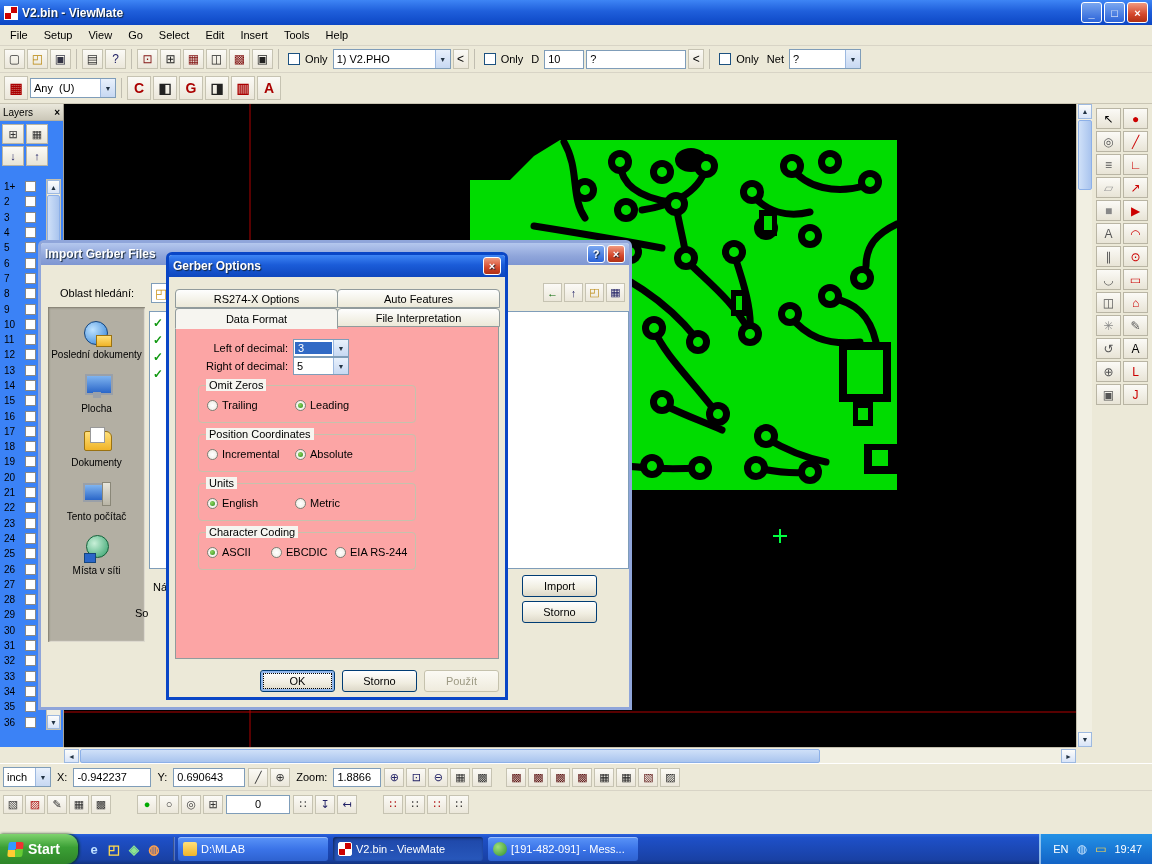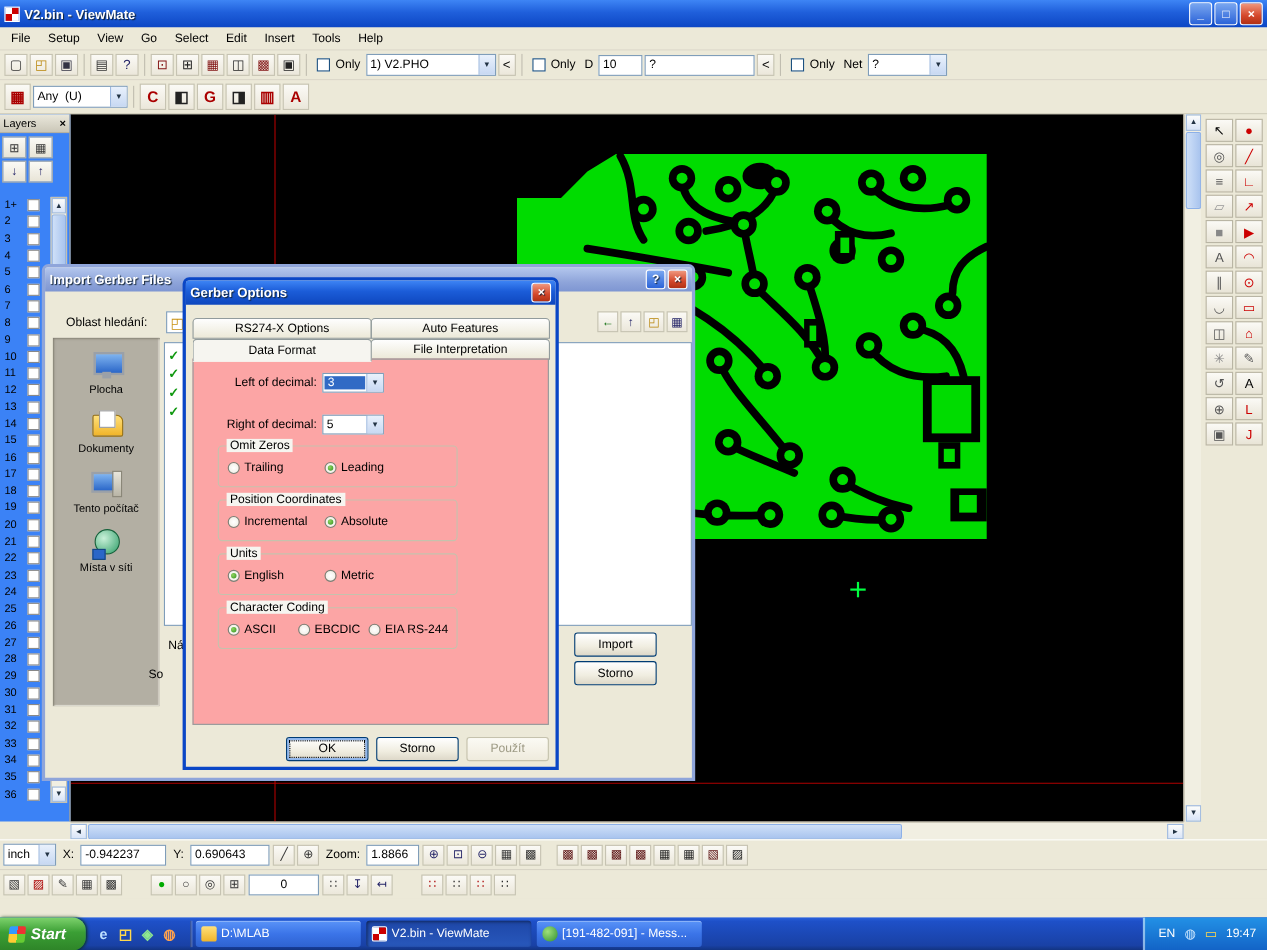--- a/index.html
+++ b/index.html
@@ -81,21 +81,21 @@
   .statusbar1{top:763px;height:27px;border-top:1px solid #fff;}
   .statusbar2{top:790px;height:27px;border-top:1px solid #D8D4C6;}
   .sb-btn{width:20px;height:19px;display:flex;align-items:center;justify-content:center;font-size:11px;line-height:1;
     border:1px solid #C6C3B2;background:linear-gradient(#FBFAF6,#EBE7DA);}
   .filler{position:absolute;left:0;top:817px;width:100%;height:17px;background:#ECE9D8;}
   .gap8{width:8px;} .gap20{width:20px;}
 
   
   .taskbar{position:absolute;left:0;top:834px;width:100%;height:30px;display:flex;align-items:center;
     background:linear-gradient(180deg,#2A62DE 0%,#1E50C8 12%,#1941A5 85%,#12337F 100%);}
-  .start-btn{height:30px;width:78px;display:flex;align-items:center;gap:5px;padding-left:8px;color:#fff;font-weight:bold;font-style:italic;font-size:14px;
+  .start-btn{height:30px;width:78px;display:flex;align-items:center;gap:5px;padding-left:8px;color:#fff;font-weight:bold;font-size:14px;
     background:linear-gradient(180deg,#7FD36E,#3B9F35 45%,#2E8528);border-radius:0 12px 12px 0;box-shadow:1px 0 3px #06330a;}
   .start-flag{width:15px;height:15px;border-radius:2px;transform:skewX(-6deg);
     background:conic-gradient(#e33 0 25%,#6c3 0 50%,#fc3 0 75%,#39f 0);}
   .quick-launch{display:flex;align-items:center;gap:4px;padding:0 8px;}
   .ql-icon{width:16px;height:16px;display:flex;align-items:center;justify-content:center;font-size:13px;font-weight:bold;}
   .tb-divider{width:2px;height:24px;background:rgba(255,255,255,.25);border-left:1px solid rgba(0,0,0,.3);margin:0 3px;}
   .tasks{display:flex;align-items:center;gap:5px;}
   .task-btn{width:150px;height:24px;display:flex;align-items:center;gap:4px;padding:0 5px;border-radius:3px;color:#fff;
     background:linear-gradient(#5A94F8,#3B74E8 50%,#2E62D0);box-shadow:inset 0 1px 0 rgba(255,255,255,.4);}
   .task-btn.active{background:linear-gradient(#1E47A8,#2858BC);box-shadow:inset 1px 1px 3px rgba(0,0,0,.5);}
@@ -153,21 +153,21 @@
 
   
   .g-tabs{position:absolute;left:6px;right:6px;display:flex;}
   .g-tabs1{top:34px;height:19px;}
   .g-tabs2{top:53px;height:19px;}
   .tab{flex:1;display:flex;align-items:center;justify-content:center;font-size:11px;
     background:linear-gradient(#FEFEFE,#ECE9D8);border:1px solid #919B9C;border-radius:4px 4px 0 0;margin-right:-1px;}
   .tab.active{background:#F6F5F0;height:21px;z-index:3;position:relative;border-bottom:1px solid #F6F5F0;}
   .g-panel{position:absolute;left:6px;right:6px;top:71px;height:333px;background:#fca5a5;border:1px solid #919B9C;z-index:2;}
   .dec-row{display:flex;align-items:center;margin:12px 0 0 0;}
-  .dec-row + .dec-row{margin-top:20px;}
+  .dec-row + .dec-row{margin-top:0;}
   .dec-label{width:112px;text-align:right;margin-right:5px;}
   .mini-combo{width:56px;height:18px;background:#fff;border:1px solid #7F9DB9;display:flex;align-items:center;}
   .mini-combo .val{flex:1;padding:0 3px;}
   .mini-combo .val.hl{background:#316AC5;color:#fff;margin:1px;}
   .gerber-groups{margin:10px 0 0 22px;width:218px;display:flex;flex-direction:column;gap:11px;}
   .group{position:relative;height:38px;border:1px solid #C5C2AD;border-radius:4px;}
   .group-label{position:absolute;top:-7px;left:7px;background:#F6F5F0;padding:0 3px;}
   .group-opts{position:absolute;left:8px;top:13px;right:2px;display:flex;align-items:center;}
   .radio-opt{display:flex;align-items:center;gap:4px;min-width:88px;}
   .group.tight .radio-opt{min-width:64px;}
@@ -687,20 +687,24 @@
       <span class="combo-arrow">▼</span>
     </div>
     <div class="imp-tools">
         <div class="imp-btn" style="color:#060">←</div>
         <div class="imp-btn" style="color:#226">↑</div>
         <div class="imp-btn" style="color:#B8860B">◰</div>
         <div class="imp-btn" style="color:#226">▦</div>
       </div>
     <div class="places-bar">
         <div class="place">
+          <div class="pl-icon pl0"></div>
+          <div class="pl-label">Poslední dokumenty</div>
+        </div>
+        <div class="place">
           <div class="pl-icon pl1"></div>
           <div class="pl-label">Plocha</div>
         </div>
         <div class="place">
           <div class="pl-icon pl2"></div>
           <div class="pl-label">Dokumenty</div>
         </div>
         <div class="place">
           <div class="pl-icon pl3"></div>
           <div class="pl-label">Tento počítač</div>

